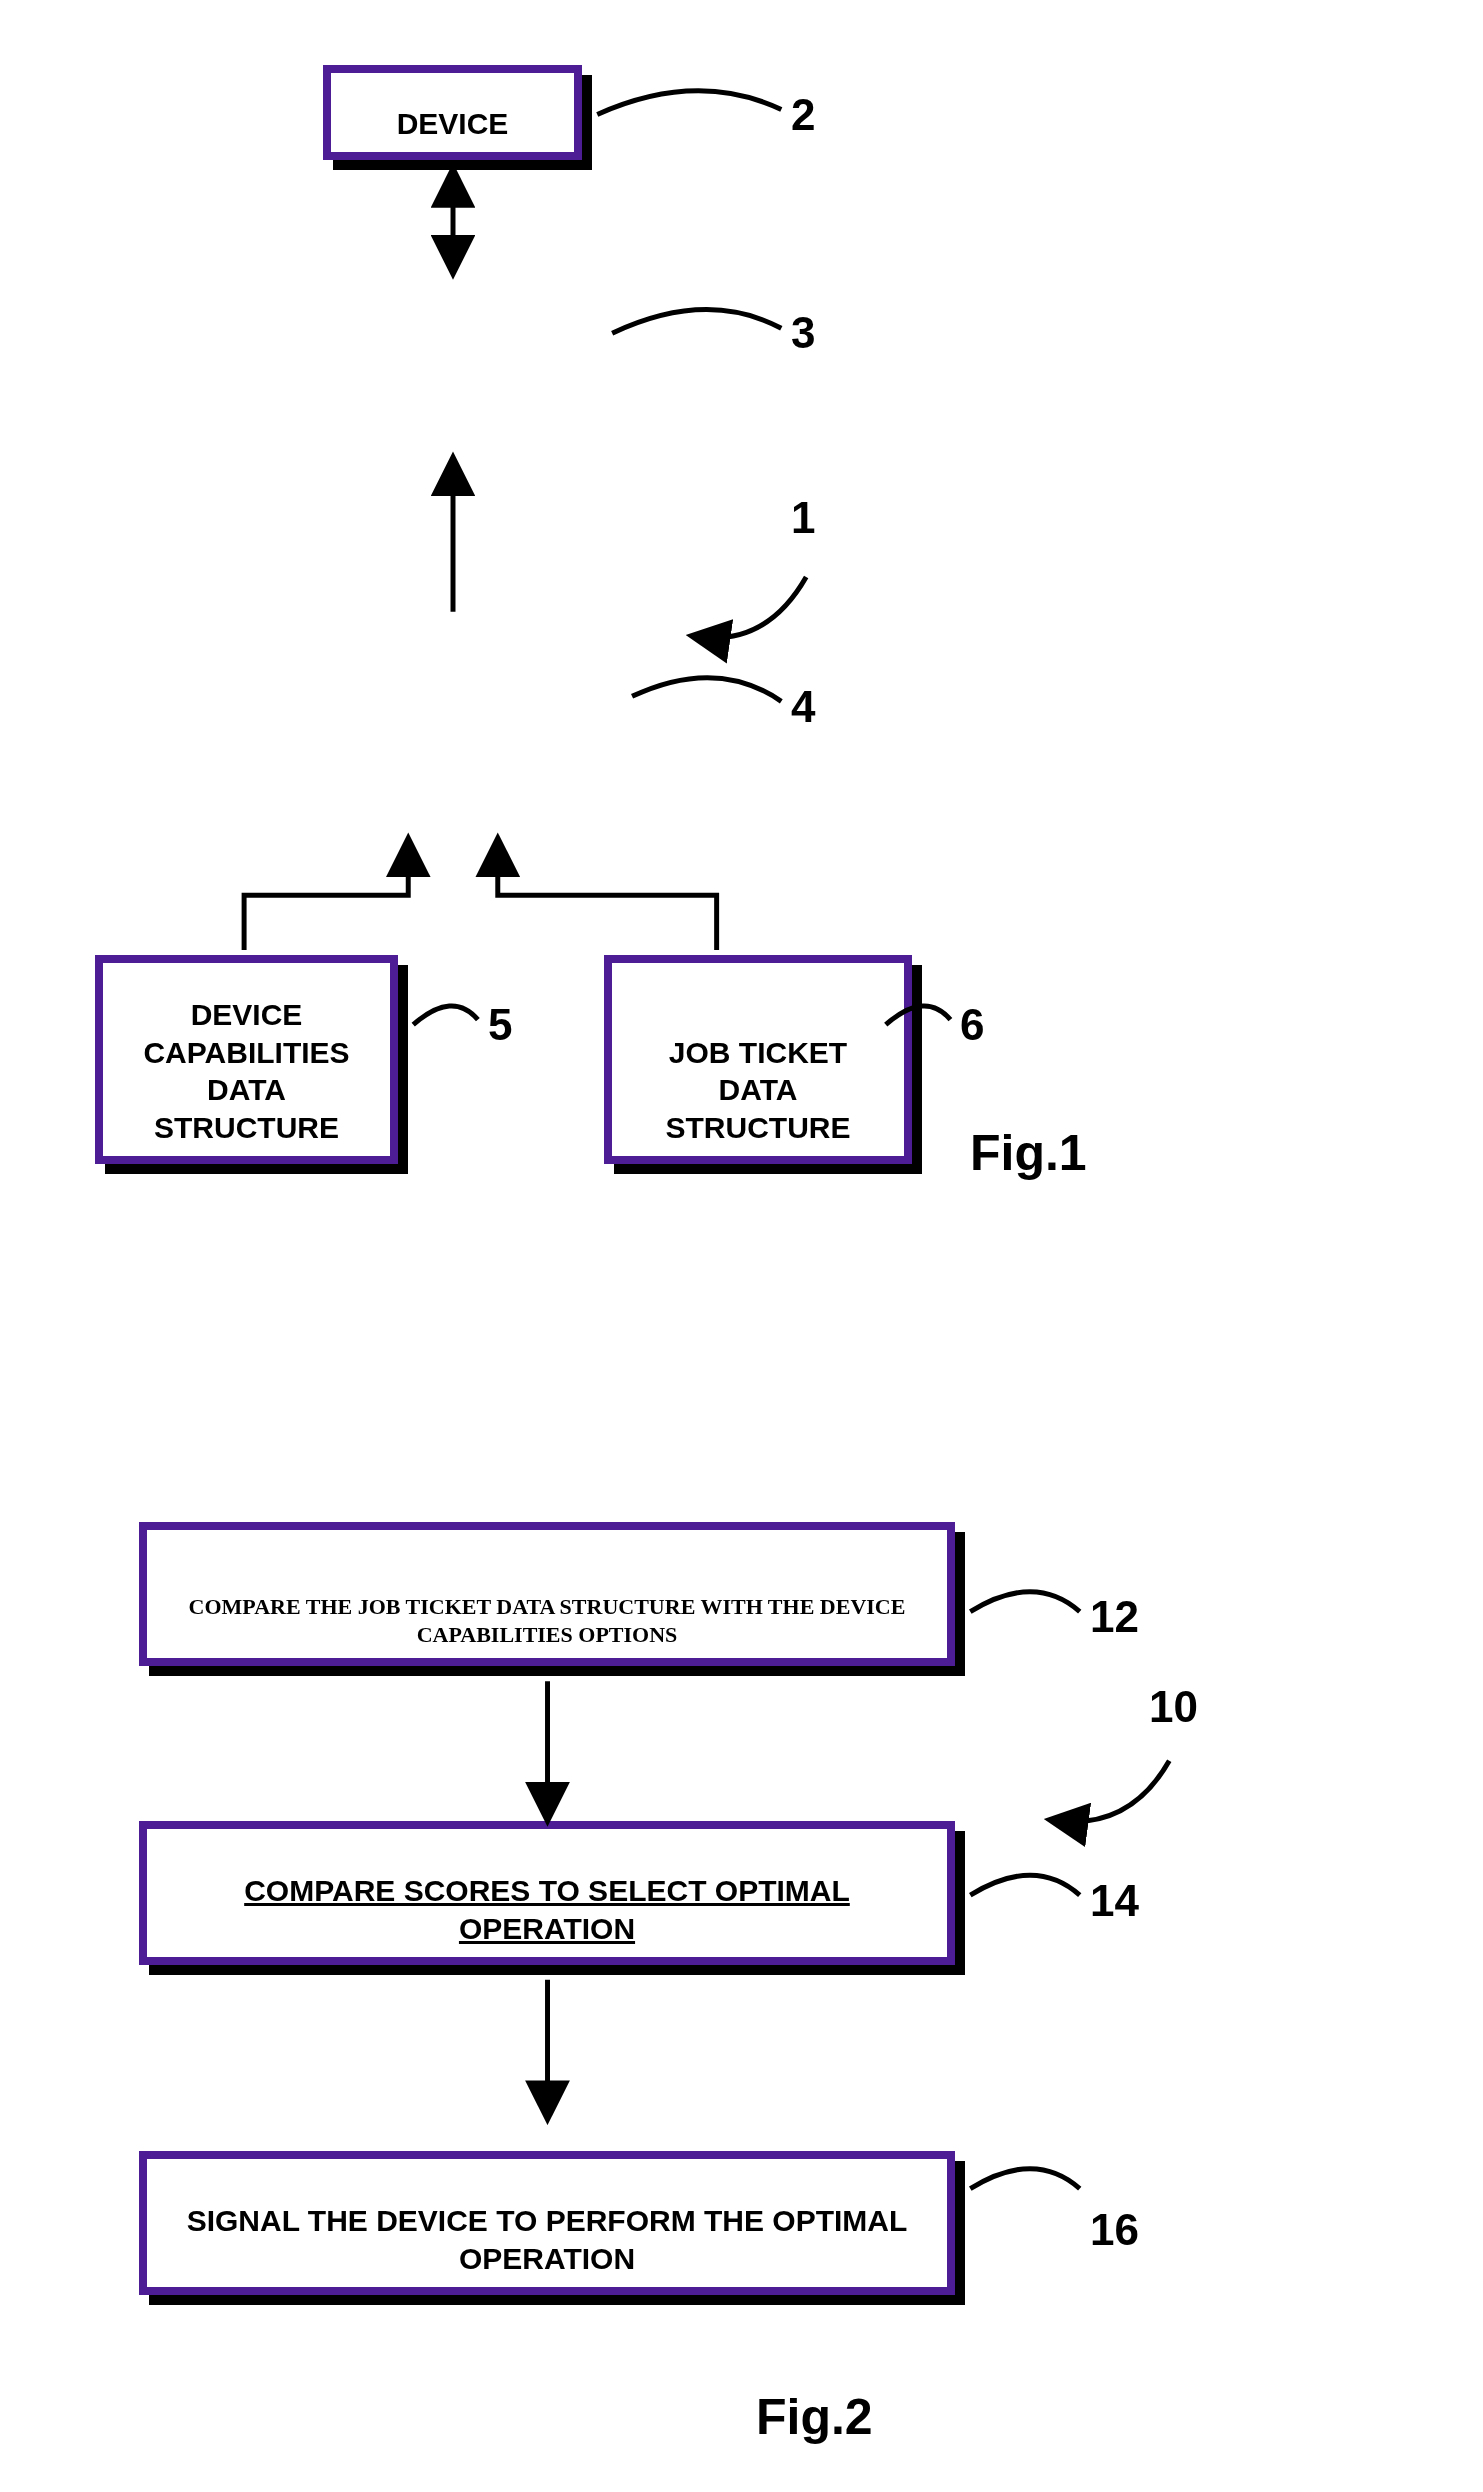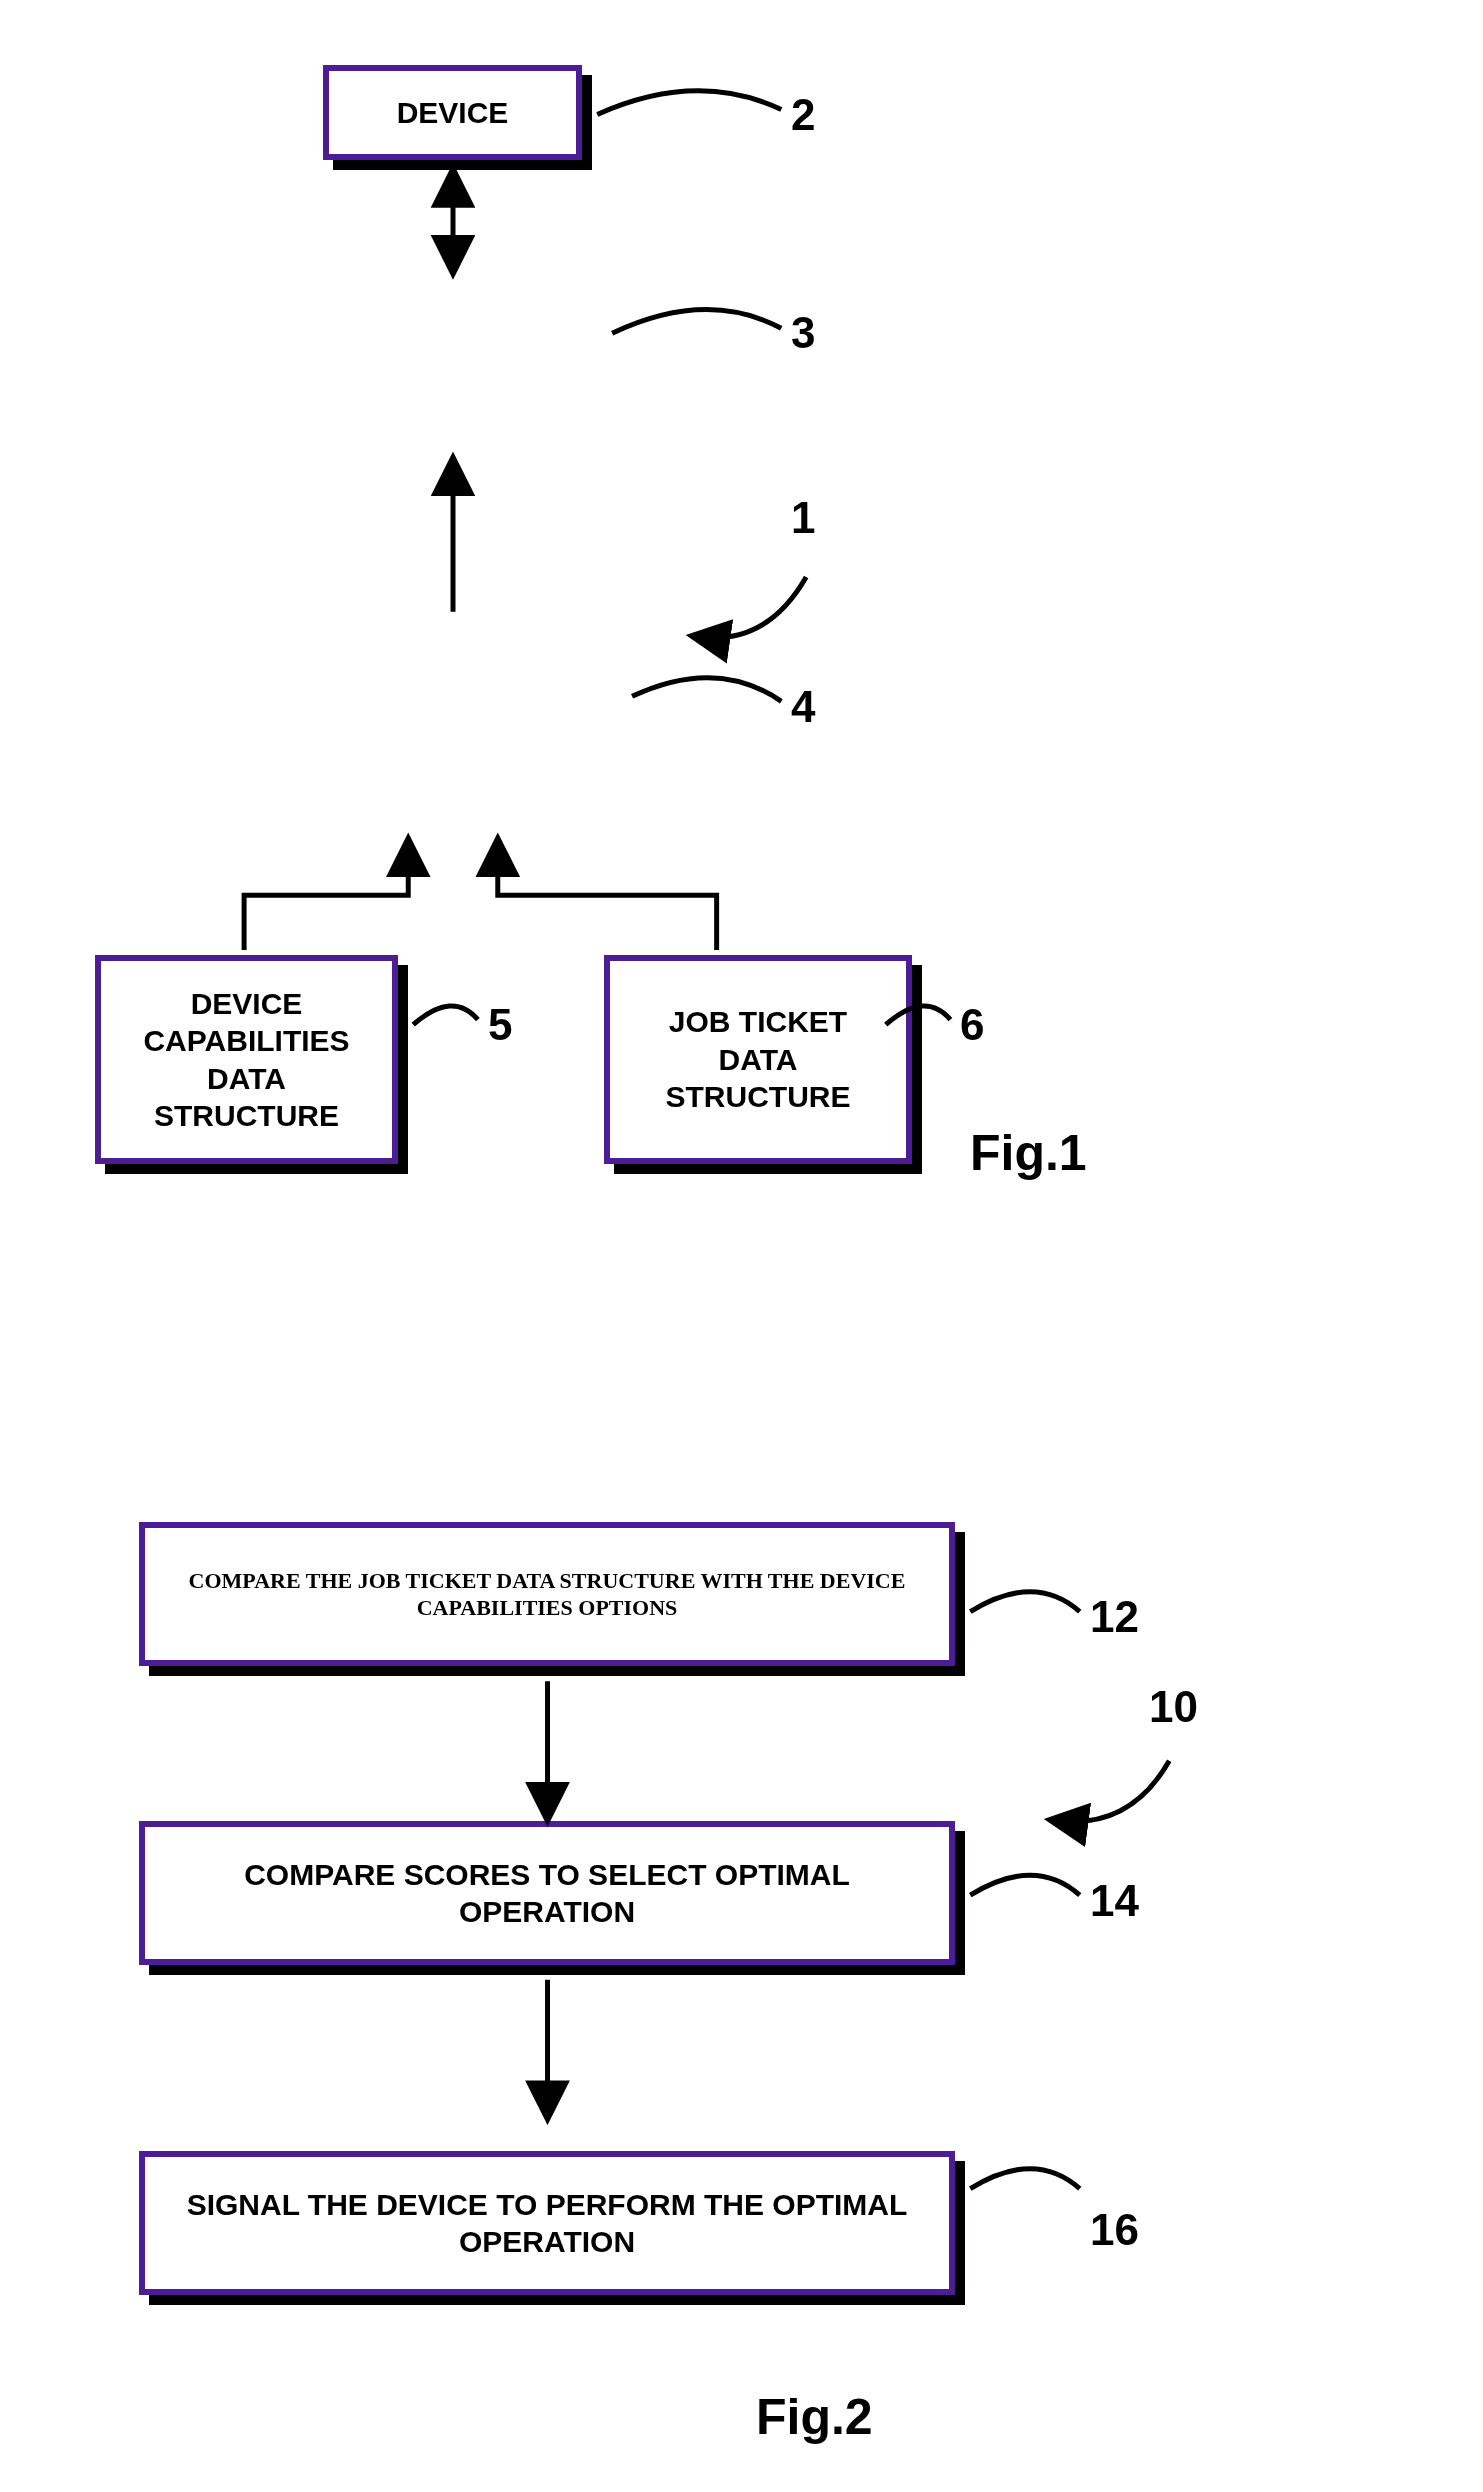--- a/index.html
+++ b/index.html
@@ -8,25 +8,25 @@
     background: #fff;
     font-family: Arial, Helvetica, sans-serif;
   }
   .canvas {
     position: relative;
     width: 1484px;
     height: 2492px;
   }
   .box {
     position: absolute;
-    border: 6px solid #4c1d95;
+    border: 8px solid #4c1d95;
     background: #fff;
     box-shadow: 10px 10px 0 #000;
     display: flex;
-    align-items: center;
+    align-items: flex-end;
     justify-content: center;
     text-align: center;
     font-weight: bold;
     font-size: 30px;
     line-height: 1.25;
     padding: 10px 18px;
     box-sizing: border-box;
   }
   .label {
     position: absolute;
@@ -70,21 +70,21 @@
   <div class="label" style="left:791px; top:682px;">4</div>
   <div class="label" style="left:488px; top:1000px;">5</div>
   <div class="label" style="left:960px; top:1000px;">6</div>
 
   <div class="fig" style="left:970px; top:1124px;">Fig.1</div>
 
   <div class="box" style="left:139px; top:1522px; width:816px; height:144px; font-size:22px;font-family:Liberation Serif, serif;">
     <span>COMPARE THE JOB TICKET DATA STRUCTURE WITH THE DEVICE CAPABILITIES OPTIONS</span>
   </div>
 
-  <div class="box" style="left:139px; top:1821px; width:816px; height:144px; font-size:30px;">
+  <div class="box" style="left:139px; top:1821px; width:816px; height:144px; font-size:30px;text-decoration:underline;">
     <span>COMPARE SCORES TO SELECT OPTIMAL OPERATION</span>
   </div>
 
   <div class="box" style="left:139px; top:2119px; width:816px; height:144px; font-size:30px;margin-top:32px;">
     <span>SIGNAL THE DEVICE TO PERFORM THE OPTIMAL OPERATION</span>
   </div>
 
   <div class="label" style="left:1090px; top:1592px;">12</div>
   <div class="label" style="left:1149px; top:1682px;">10</div>
   <div class="label" style="left:1090px; top:1876px;text-align:right;">14</div>

